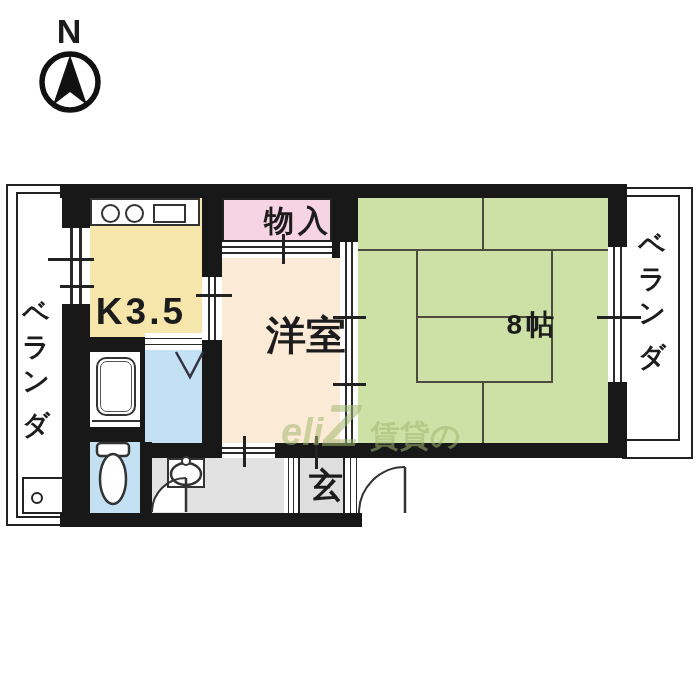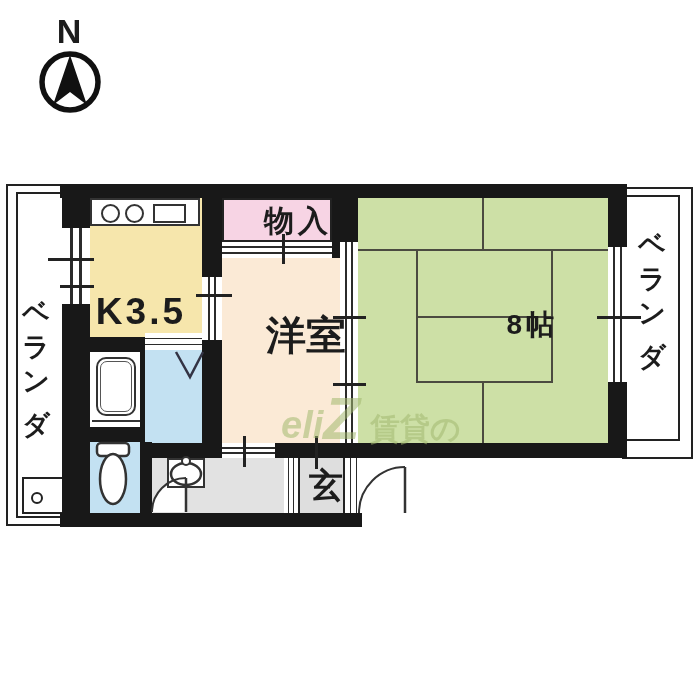--- a/index.html
+++ b/index.html
@@ -146,19 +146,19 @@
       <line x1="405" y1="467" x2="405" y2="513" stroke="#333" stroke-width="2.5"></line>
     </g>
   </svg>
 
   <div class="rlabel" style="left:72px;top:293px;width:114px;font-size:37px;letter-spacing:3px;">K3.5</div>
   <div class="rlabel" style="left:222px;top:205px;width:110px;font-size:30px;letter-spacing:4px;">物入</div>
   <div class="rlabel" style="left:222px;top:314px;width:124px;font-size:40px;">洋室</div>
   <div class="rlabel" style="left:408px;top:278px;width:150px;font-size:28px;letter-spacing:4px;margin-top:32px;">8帖</div>
   <div class="rlabel" style="left:298px;top:468px;width:45px;font-size:34px;">玄</div>
 
-  <div id="watermark" style="color: rgba(163, 184, 112, 0.55);">
+  <div id="watermark" style="color: rgba(163, 184, 112, 0.55); margin-top: 7px;">
     <span class="logo-script">eli</span>
     <span class="logo-letter">Z</span>
     <span class="brand-prefix">賃貸の</span>
   </div>
 
 </div>
 
 </body></html>

